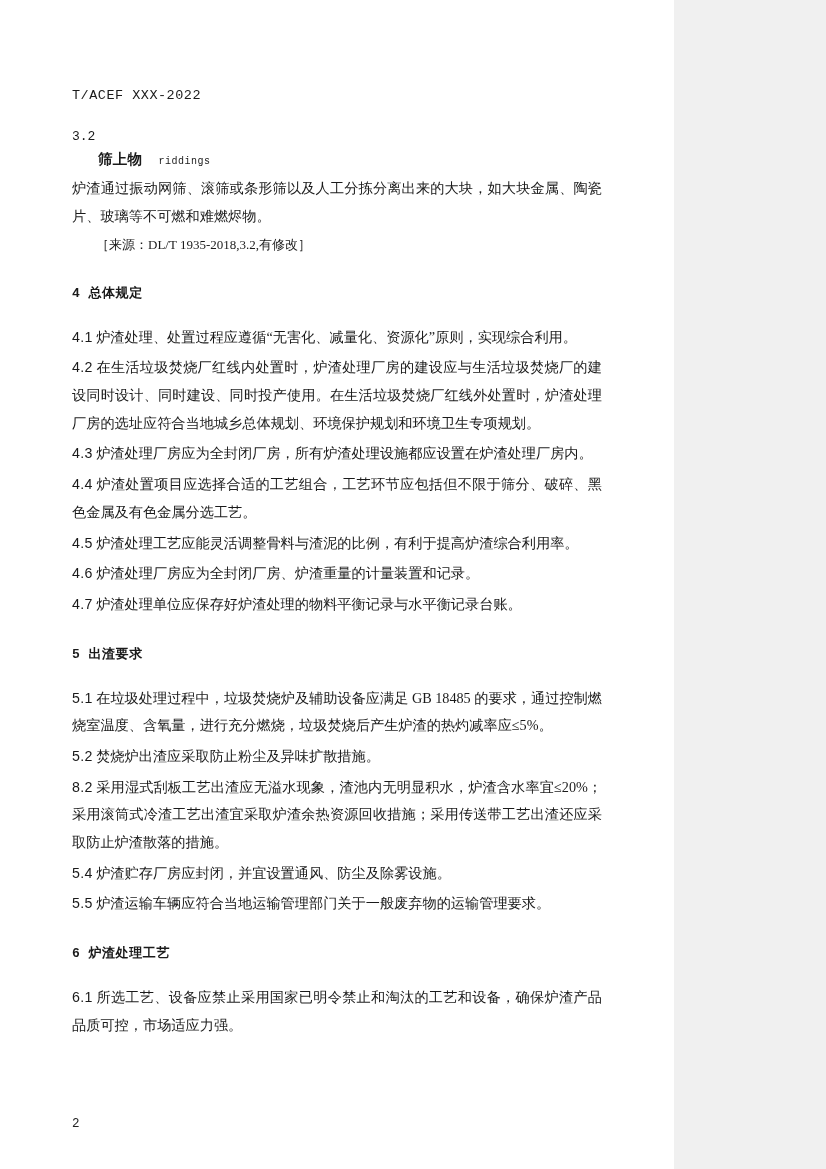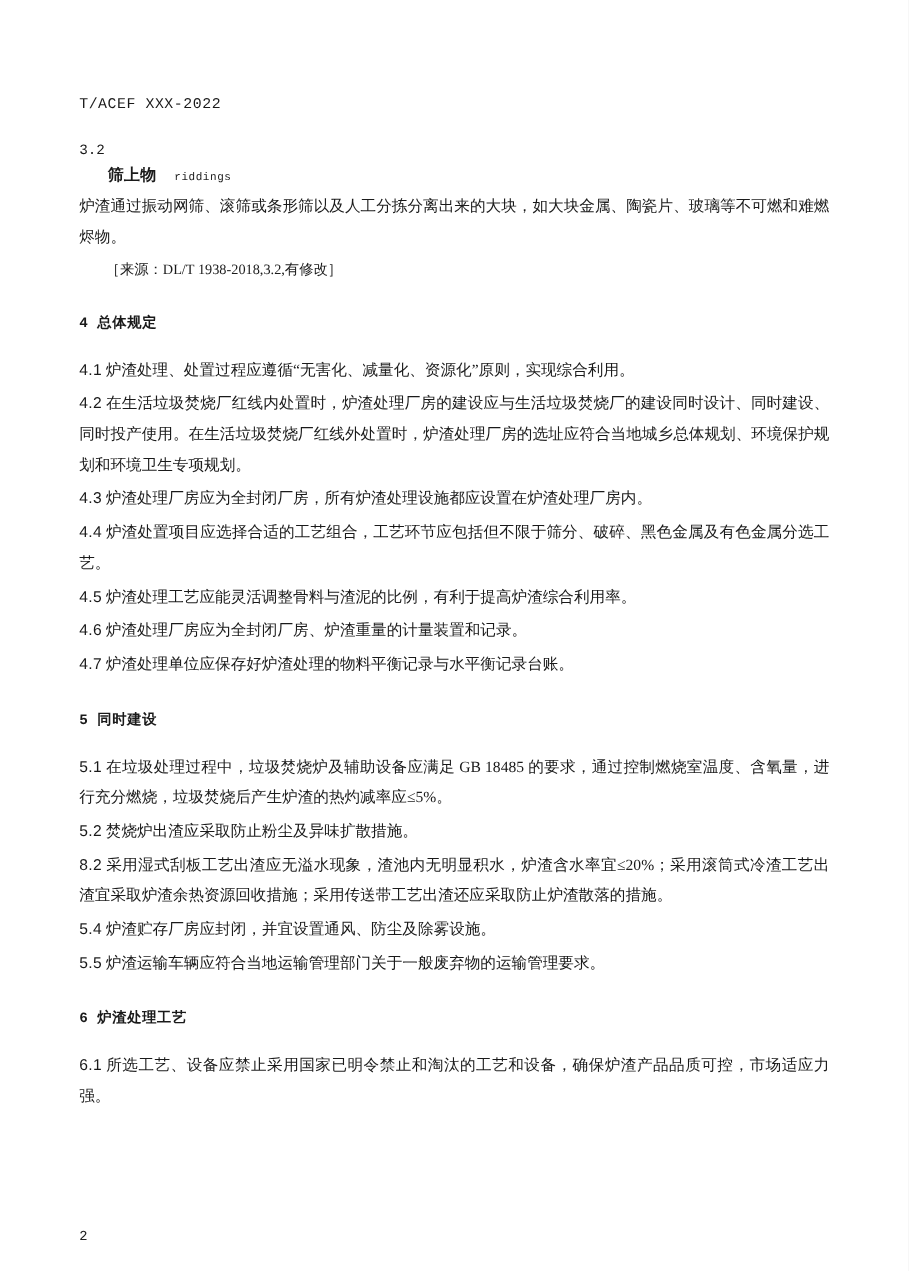--- a/index.html
+++ b/index.html
@@ -1,21 +1,21 @@
 <!DOCTYPE html>
 <html><head>
 <meta charset="utf-8">
 <style>
   html, body {
     margin: 0;
     padding: 0;
     background: #f0f0f0;
   }
   .page {
-    width: 826px;
+    width: 674px;
     height: 1169px;
     background: #ffffff;
     position: relative;
     box-sizing: border-box;
     padding: 88px 72px 40px 72px;
     font-family: "Liberation Serif", serif;
     color: #1a1a1a;
     overflow: hidden;
   }
   .header {
@@ -98,38 +98,38 @@
 <div class="page">
 
   <div class="header">T/ACEF XXX-2022</div>
 
   <div class="block">
     <div class="clause-num">3.2</div>
     <div class="term-line">
       <span>筛上物</span><span class="en">riddings</span>
     </div>
     <p class="para">炉渣通过振动网筛、滚筛或条形筛以及人工分拣分离出来的大块，如大块金属、陶瓷片、玻璃等不可燃和难燃烬物。</p>
-    <p class="source">［来源：DL/T 1938-2018,3.2,有修改］</p>
+    <p class="source">［来源：DL/T 1935-2018,3.2,有修改］</p>
   </div>
 
 
   <div class="section-title">
     <span class="sec-no">4</span><span>总体规定</span>
   </div>
   <div class="gap-sm"></div>
   <p class="item"><span class="no">4.1</span>&nbsp;<span>炉渣处理、处置过程应遵循“无害化、减量化、资源化”原则，实现综合利用。</span></p>
   <p class="item"><span class="no">4.2</span>&nbsp;<span>在生活垃圾焚烧厂红线内处置时，炉渣处理厂房的建设应与生活垃圾焚烧厂的建设同时设计、同时建设、同时投产使用。在生活垃圾焚烧厂红线外处置时，炉渣处理厂房的选址应符合当地城乡总体规划、环境保护规划和环境卫生专项规划。</span></p>
   <p class="item"><span class="no">4.3</span>&nbsp;<span>炉渣处理厂房应为全封闭厂房，所有炉渣处理设施都应设置在炉渣处理厂房内。</span></p>
   <p class="item"><span class="no">4.4</span>&nbsp;<span>炉渣处置项目应选择合适的工艺组合，工艺环节应包括但不限于筛分、破碎、黑色金属及有色金属分选工艺。</span></p>
   <p class="item"><span class="no">4.5</span>&nbsp;<span>炉渣处理工艺应能灵活调整骨料与渣泥的比例，有利于提高炉渣综合利用率。</span></p>
   <p class="item"><span class="no">4.6</span>&nbsp;<span>炉渣处理厂房应为全封闭厂房、炉渣重量的计量装置和记录。</span></p>
   <p class="item"><span class="no">4.7</span>&nbsp;<span>炉渣处理单位应保存好炉渣处理的物料平衡记录与水平衡记录台账。</span></p>
 
   <div class="section-title">
-    <span class="sec-no">5</span><span>同时建设</span>
+    <span class="sec-no">5</span><span>出渣要求</span>
   </div>
   <div class="gap-sm"></div>
   <p class="item"><span class="no">5.1</span>&nbsp;<span>在垃圾处理过程中，垃圾焚烧炉及辅助设备应满足 GB 18485 的要求，通过控制燃烧室温度、含氧量，进行充分燃烧，垃圾焚烧后产生炉渣的热灼减率应≤5%。</span></p>
   <p class="item"><span class="no">5.2</span>&nbsp;<span>焚烧炉出渣应采取防止粉尘及异味扩散措施。</span></p>
   <p class="item"><span class="no">8.2</span>&nbsp;<span>采用湿式刮板工艺出渣应无溢水现象，渣池内无明显积水，炉渣含水率宜≤20%；采用滚筒式冷渣工艺出渣宜采取炉渣余热资源回收措施；采用传送带工艺出渣还应采取防止炉渣散落的措施。</span></p>
   <p class="item"><span class="no">5.4</span>&nbsp;<span>炉渣贮存厂房应封闭，并宜设置通风、防尘及除雾设施。</span></p>
   <p class="item"><span class="no">5.5</span>&nbsp;<span>炉渣运输车辆应符合当地运输管理部门关于一般废弃物的运输管理要求。</span></p>
 
   <div class="section-title">
     <span class="sec-no">6</span><span>炉渣处理工艺</span>

